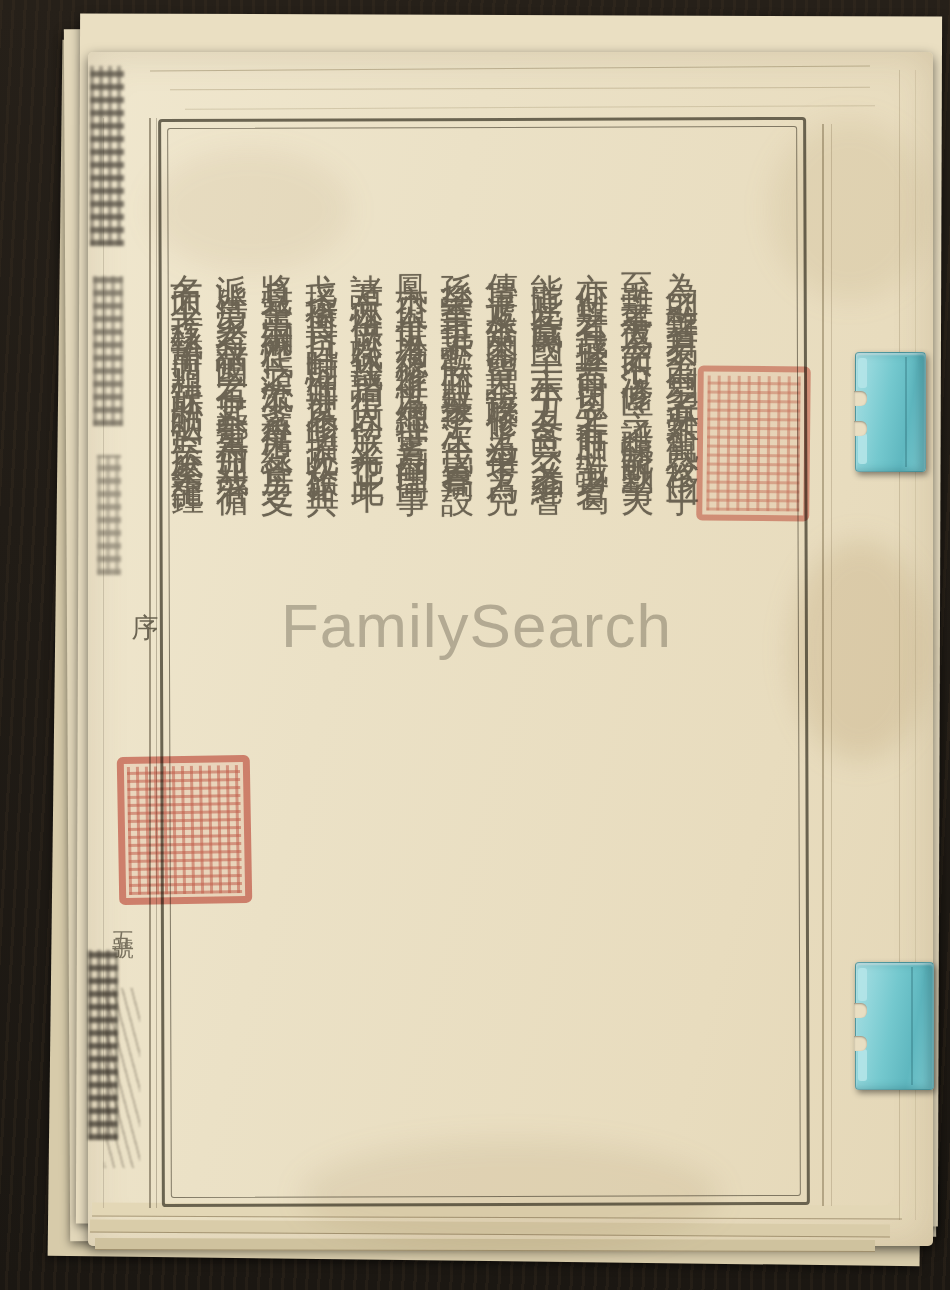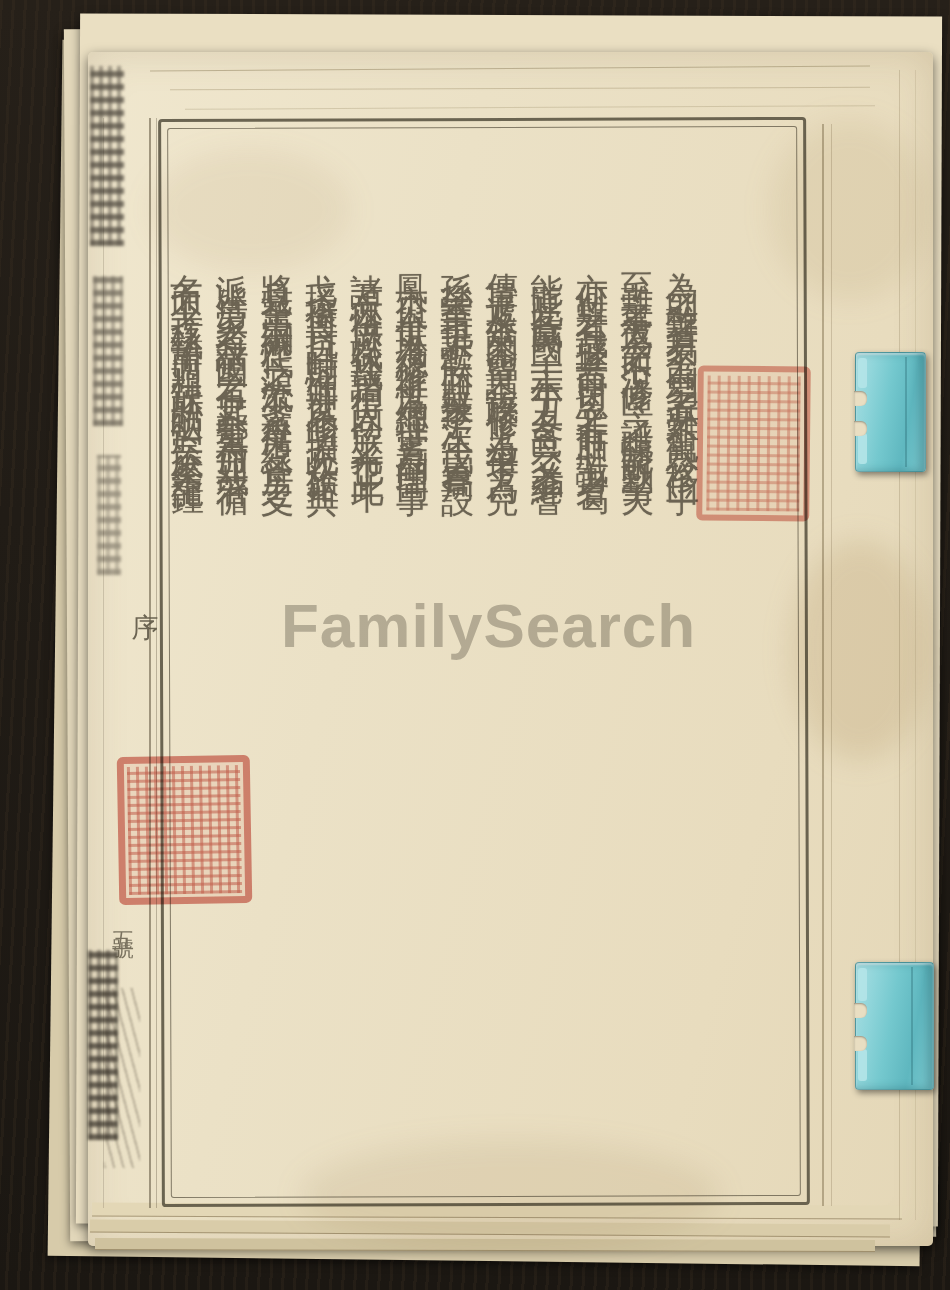--- a/index.html
+++ b/index.html
@@ -61,21 +61,21 @@
   .frame-inner { position:absolute; left:6px; top:6px; right:6px; bottom:6px;
     border:1.5px solid rgba(84,77,60,.7); border-radius:3px; }
 
   .text-area { position:absolute; top:126px; left:52px; right:102px; height:926px;
     display:flex; flex-direction:row-reverse; justify-content:flex-start; gap:6px; }
   .col { writing-mode:vertical-rl; text-orientation:upright; width:39px; line-height:39px;
     font-size:33px; letter-spacing:10.5px; color:#6c6453;
     text-shadow:0 0 1px rgba(108,100,83,.55); }
 
   .watermark { position:absolute; left:281px; top:590px; font-family:"Liberation Sans",sans-serif;
-    font-size:62px; font-weight:700; letter-spacing:1px; color:rgba(112,110,102,.42);
+    font-size:62px; font-weight:400; letter-spacing:1px; color:rgba(112,110,102,.42);
     mix-blend-mode:multiply; z-index:6; }
 
   .seal { position:absolute; mix-blend-mode:multiply; z-index:7; }
   .seal-frame { position:absolute; inset:0; border-radius:6px; }
   .seal-pattern { position:absolute; filter:blur(.4px); }
   .seal-right { left:697px; top:366px; width:113px; height:155px; transform:rotate(.6deg); }
   .seal-right .seal-frame { border:6px solid rgba(207,96,84,.55); background:rgba(232,150,138,.10); }
   .seal-right .seal-pattern { inset:10px; opacity:.75;
     background:
       repeating-linear-gradient(0deg,  rgba(206,95,82,.5) 0 3px, rgba(0,0,0,0) 3px 9px),

